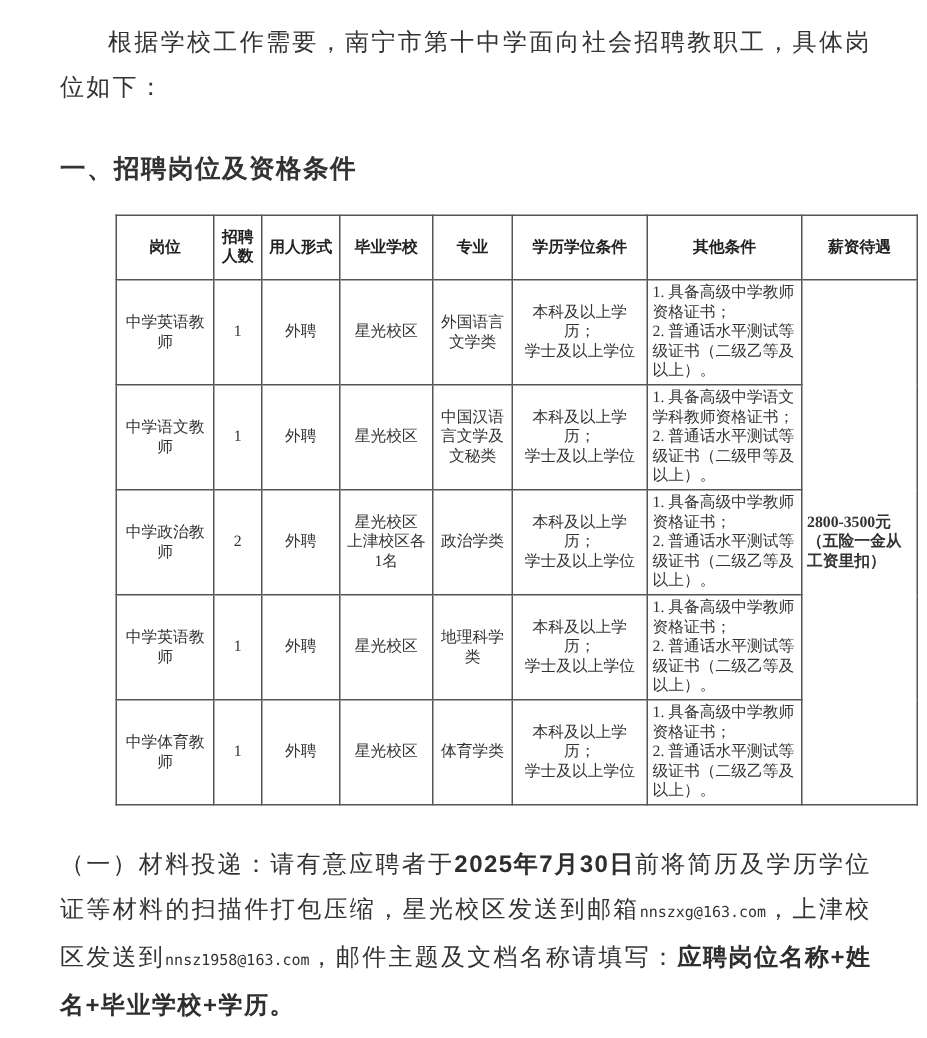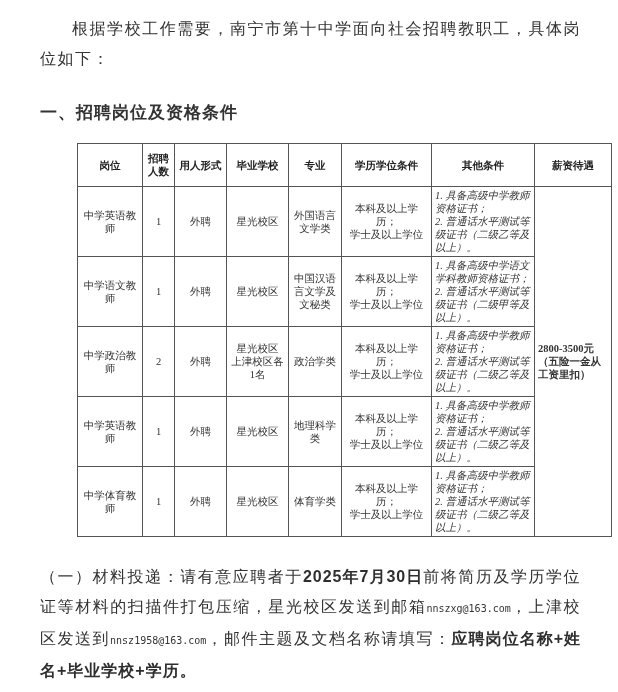--- a/index.html
+++ b/index.html
@@ -42,21 +42,21 @@
   table.jobs th, table.jobs td {
     border: 1px solid #555555;
     padding: 2px 3px;
     text-align: center;
     vertical-align: middle;
     white-space: pre-line;
     word-break: break-all;
     line-height: 13px;
   }
   table.jobs th { font-weight: bold; color: #222222; height: 38px; }
-  table.jobs td.cell-other { text-align: left; font-style: italic; }
+  table.jobs td.cell-other { text-align: left; }
   table.jobs td.cell-salary { text-align: left; vertical-align: middle; font-weight: bold; }
   tr.r1 { height: 49px; }
   tr.r2 { height: 48px; }
   tr.r3 { height: 49px; }
   tr.r4 { height: 48px; }
   tr.r5 { height: 50px; }
   .note-para {
     margin: 25px 0 0 0;
     font-family: "Liberation Serif", "DejaVu Serif", serif;
     font-size: 16px;

